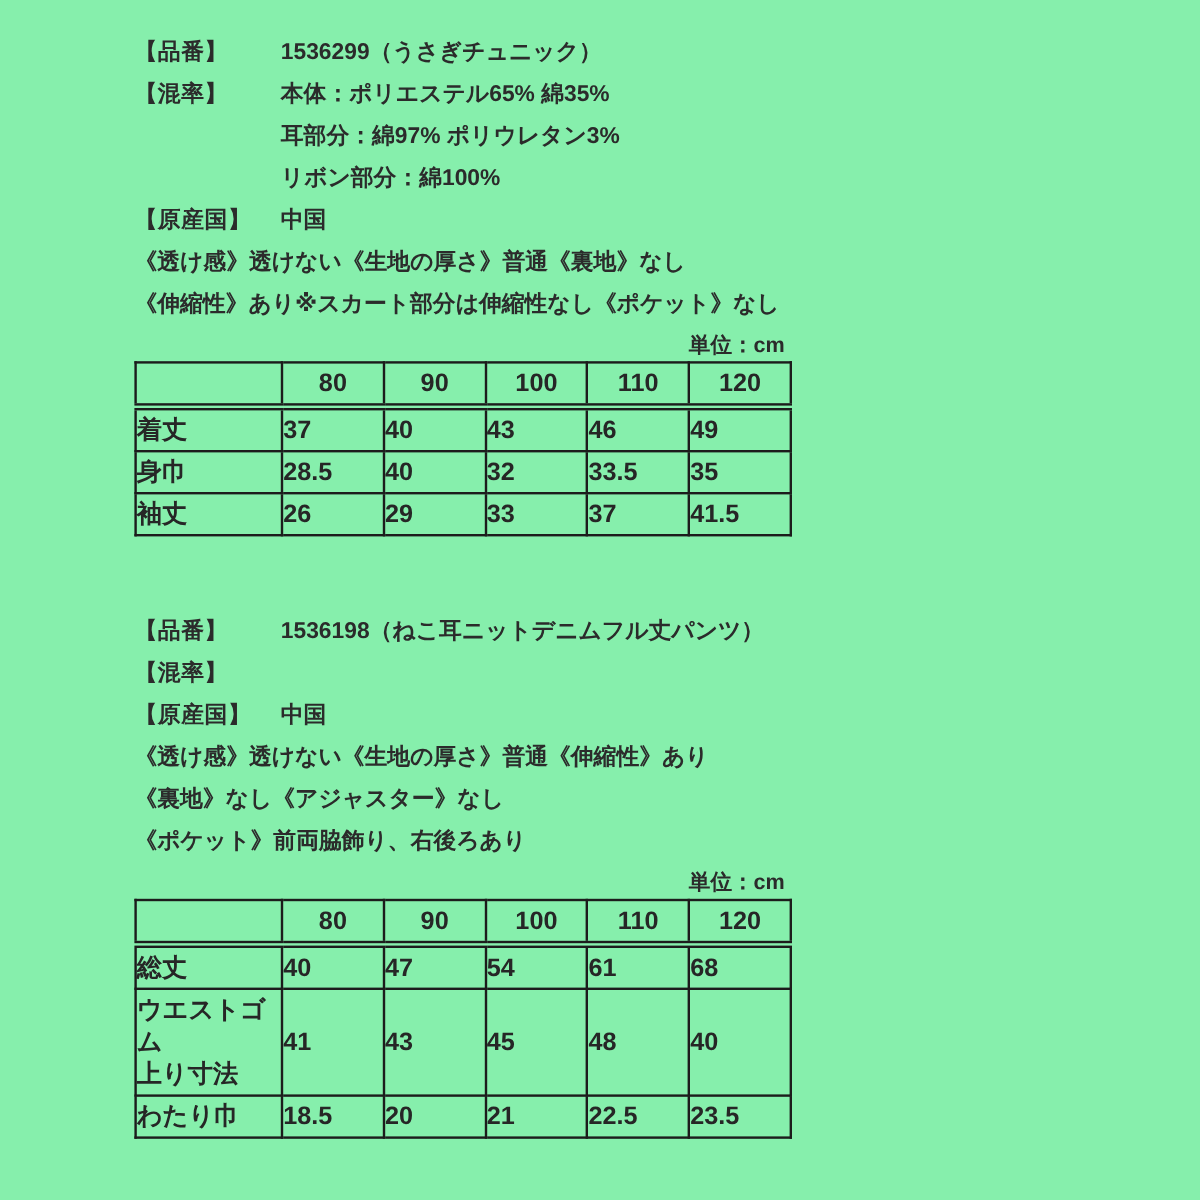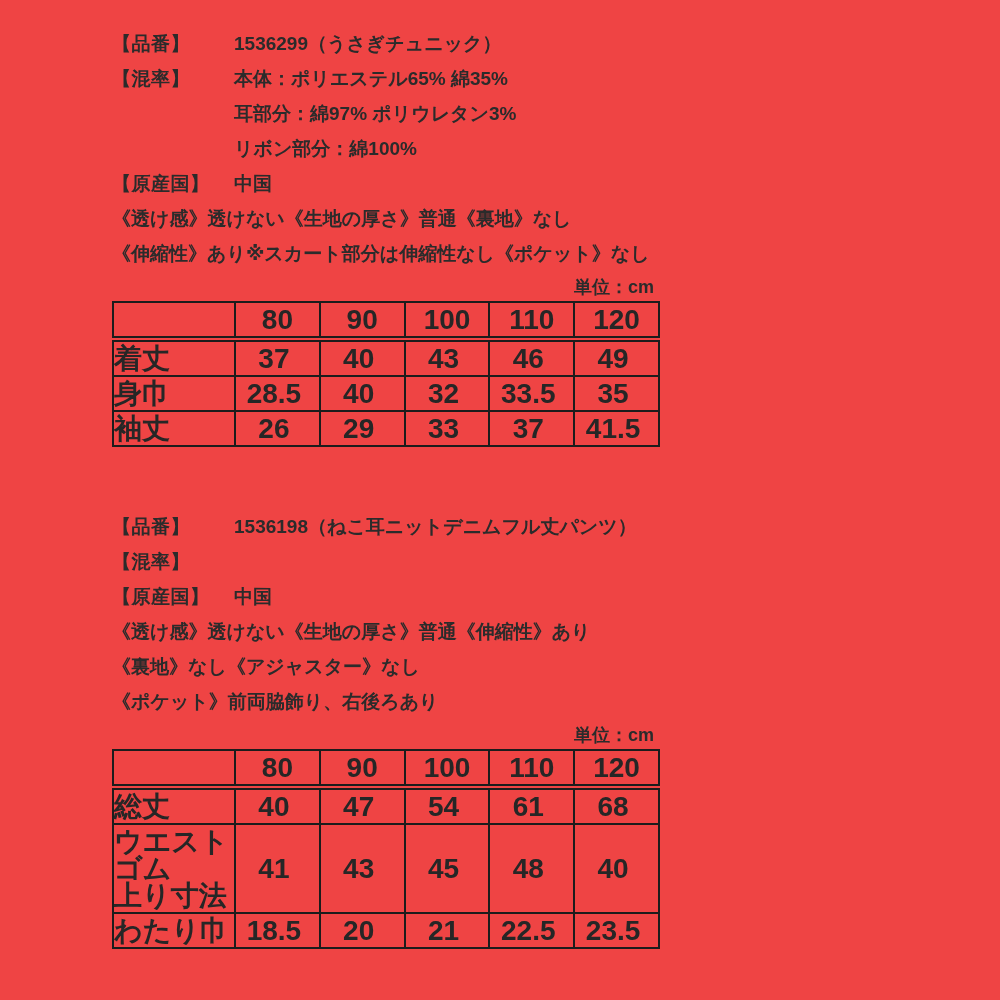--- a/index.html
+++ b/index.html
@@ -1,20 +1,20 @@
 <!DOCTYPE html>
 <html><head>
 <meta charset="utf-8">
 <style>
   html, body { margin: 0; padding: 0; background: #ffffff; }
   .canvas {
     position: relative;
     width: 1000px;
     height: 1000px;
-    background: #ef4444;
+    background: #86efac;
     overflow: hidden;
     font-family: "Liberation Sans", "DejaVu Sans", sans-serif;
   }
   .content {
     position: absolute;
     left: 112px;
     top: 26px;
     width: 546px;
     color: #2b2b2b;
     font-weight: 600;
@@ -52,35 +52,35 @@
     width: 546px;
     border-collapse: collapse;
     table-layout: fixed;
     color: #262626;
   }
   table.size-table col.c-label { width: 122px; }
   table.size-table col.c-size  { width: 84.8px; }
   table.size-table th,
   table.size-table td {
     border: 2px solid #1c1c1c;
-    font-size: 28px;
+    font-size: 21px;
     line-height: 27px;
     padding: 3px 0;
     font-weight: 600;
   }
   table.size-table thead th {
     border-bottom: 6px double #1c1c1c;
     text-align: center;
   }
   table.size-table td.rlabel {
     text-align: left;
     white-space: pre-line;
   }
   table.size-table td.val {
-    text-align: center;
+    text-align: left;
     padding-right: 7px;
   }
 </style>
 </head>
 <body>
 
 <div class="canvas">
   <div class="content">
 
     <section class="product">

